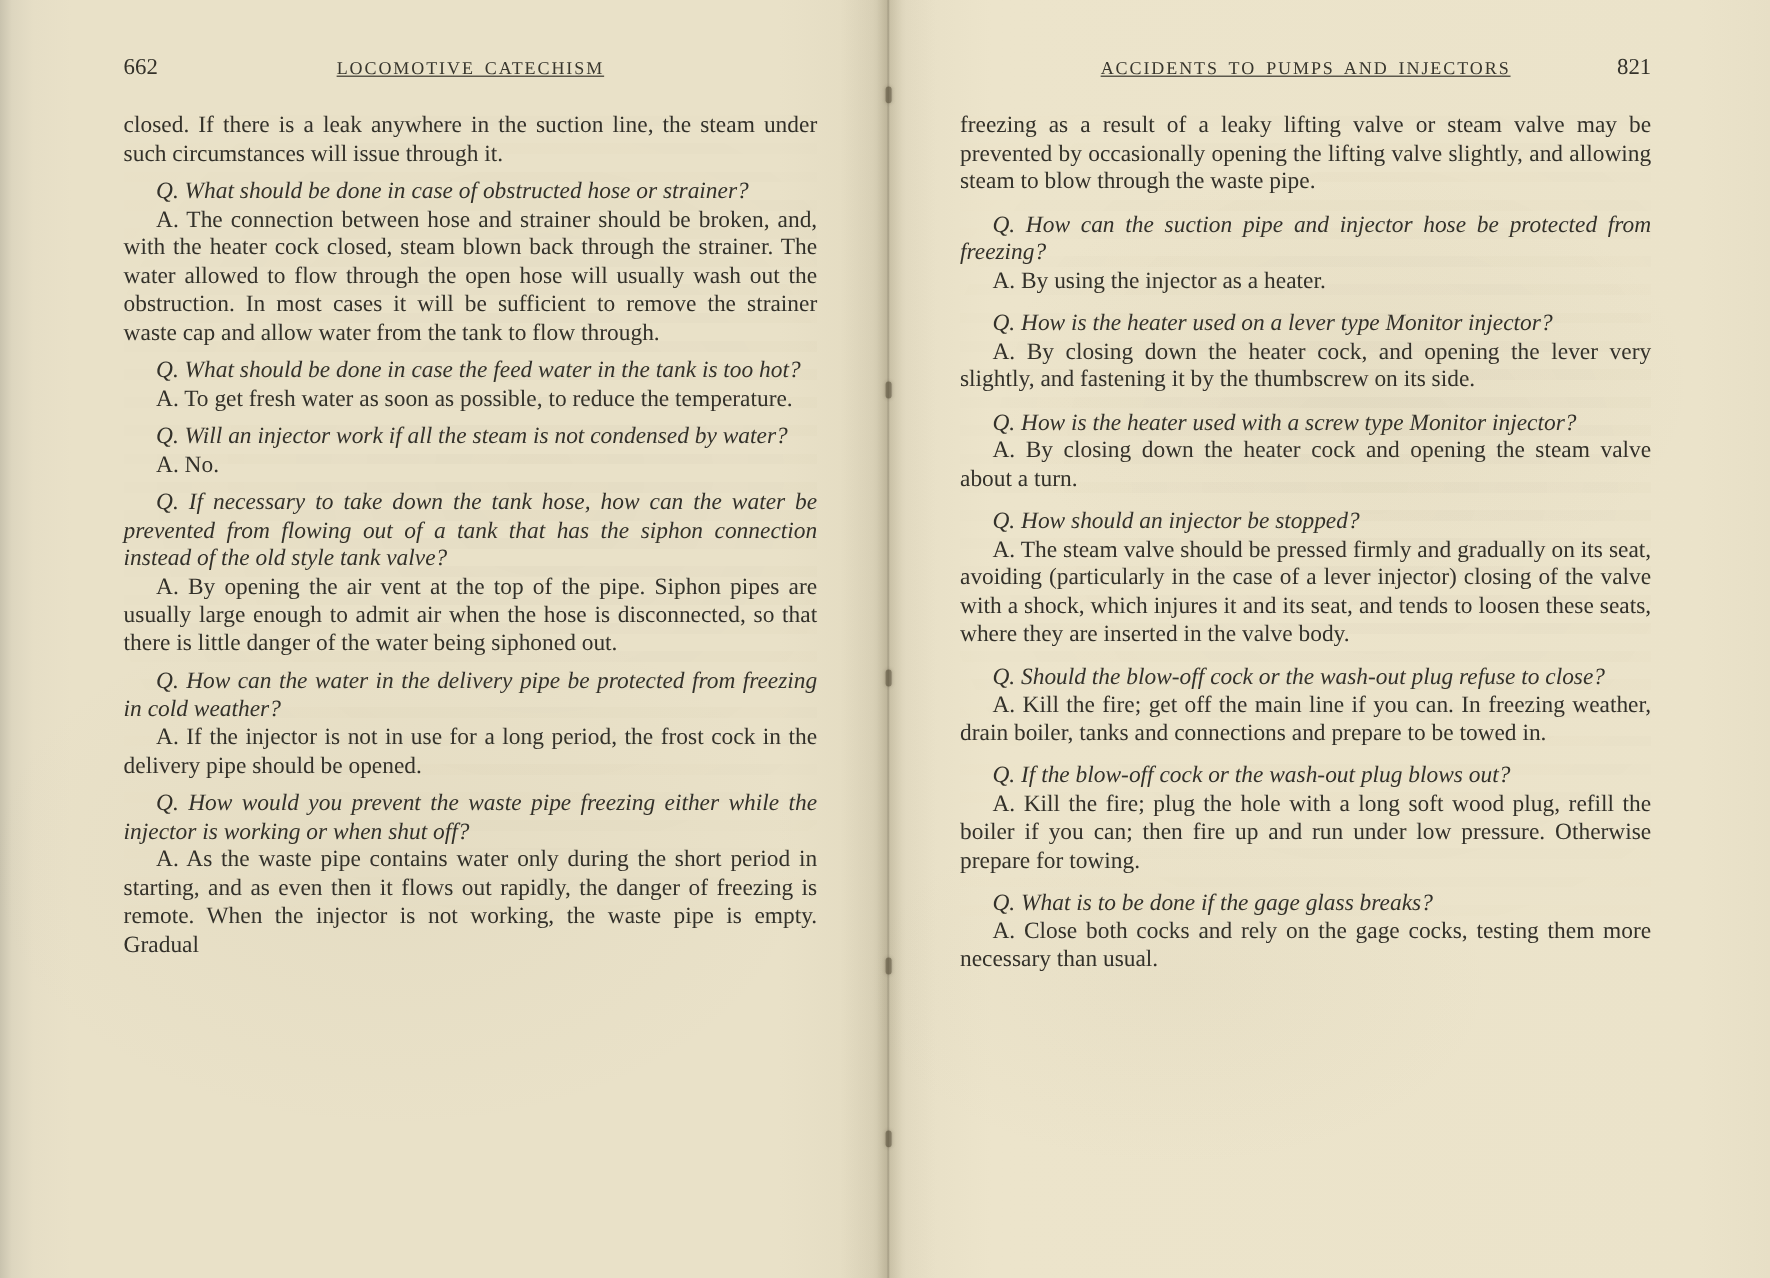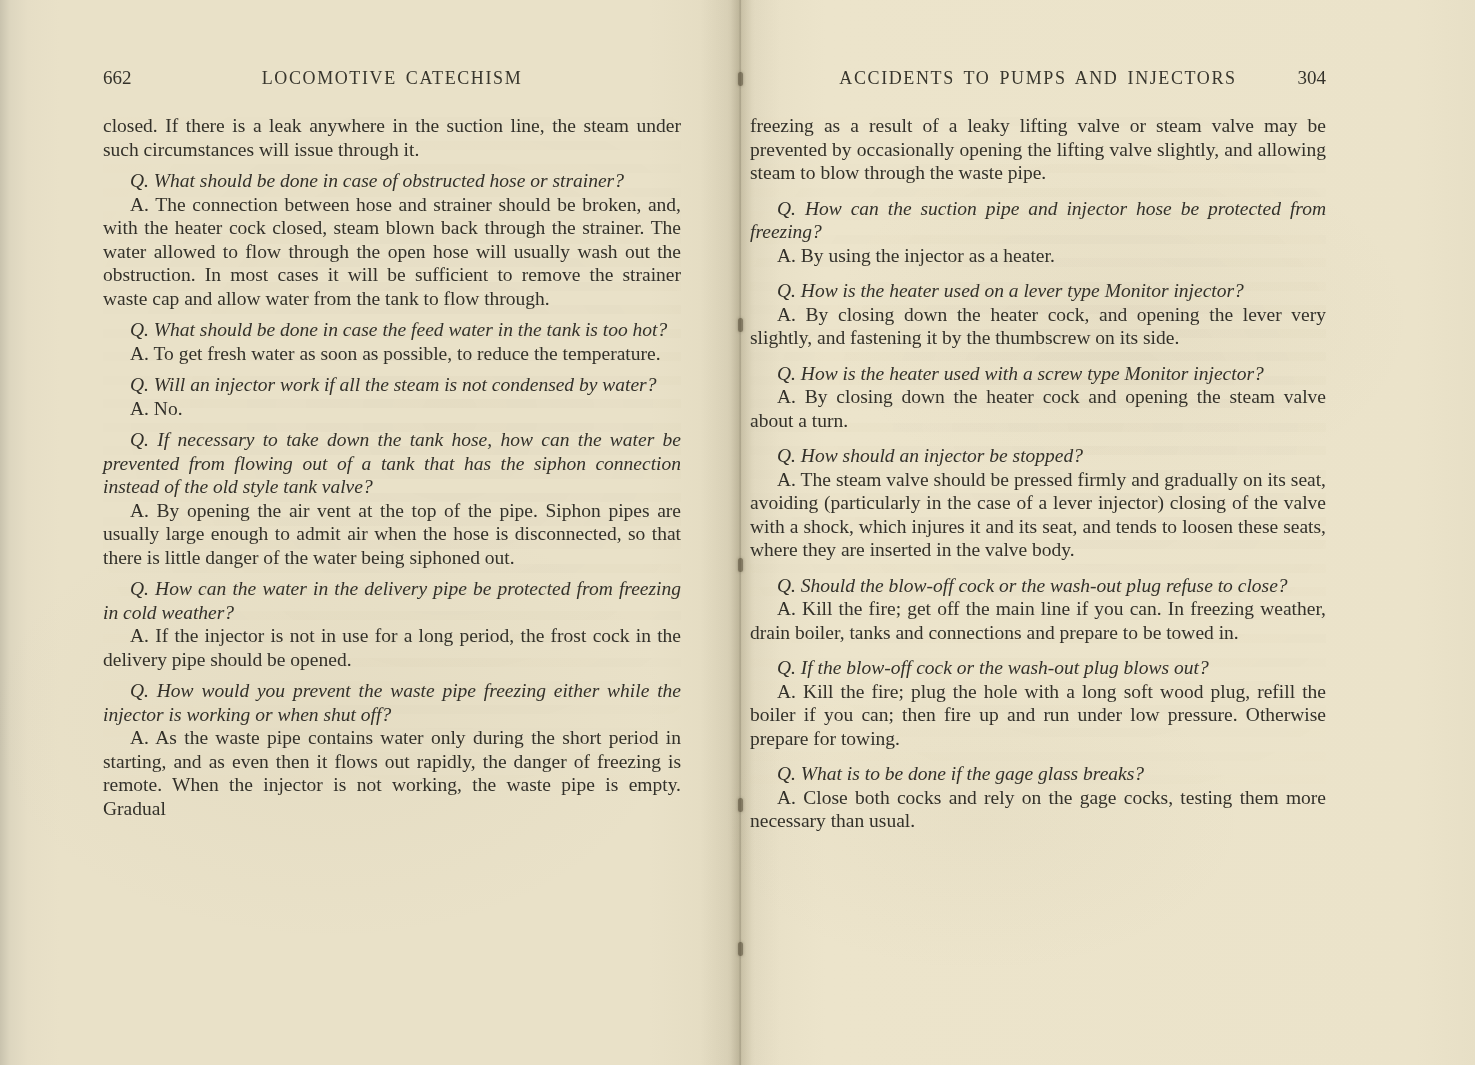--- a/index.html
+++ b/index.html
@@ -47,37 +47,37 @@
     width: 5px;
     height: 14px;
     border-radius: 3px;
     background: rgba(72,64,44,0.55);
     box-shadow: 0 0 3px rgba(72,64,44,0.35);
   }
 
   .page {
     position: absolute;
     top: 46px;
-    margin-top: 21px;
   }
   .page.left  { left: 103px; width: 578px; }
-  .page.right { left: 750px; width: 576px; }
+  .page.right { left: 800px; width: 576px; }
 
   .page-header {
     display: grid;
     grid-template-columns: 1fr auto 1fr;
     align-items: baseline;
     margin-bottom: 25px;
   }
   .running-title {
     grid-column: 2;
-    font-size: 18px;
+    font-size: 15px;
     letter-spacing: 1.6px;
     word-spacing: 3px;
     color: #38362d;
+    text-decoration: underline;
   }
   .pagenum {
     font-size: 19px;
     color: #34322a;
   }
   .pagenum.num-left  { grid-column: 1; justify-self: start; }
   .pagenum.num-right { grid-column: 3; justify-self: end; }
 
   .page-body {
     font-size: 19.5px;
@@ -139,21 +139,21 @@
         <p class="question">Q. How can the water in the delivery pipe be protected from freezing in cold weather?</p>
         <p class="answer">A. If the injector is not in use for a long period, the frost cock in the delivery pipe should be opened.</p>
         <p class="question">Q. How would you prevent the waste pipe freezing either while the injector is working or when shut off?</p>
         <p class="answer">A. As the waste pipe contains water only during the short period in starting, and as even then it flows out rapidly, the danger of freezing is remote.  When the injector is not working, the waste pipe is empty.  Gradual</p>
       </div>
   </section>
 
   <section class="page right">
     <header class="page-header">
       <span class="running-title">ACCIDENTS TO PUMPS AND INJECTORS</span>
-      <span class="pagenum num-right">304</span>
+      <span class="pagenum num-right">821</span>
     </header>
     <div class="page-body">
         <p class="body">freezing as a result of a leaky lifting valve or steam valve may be prevented by occasionally opening the lifting valve slightly, and allowing steam to blow through the waste pipe.</p>
         <p class="question">Q. How can the suction pipe and injector hose be protected from freezing?</p>
         <p class="answer">A. By using the injector as a heater.</p>
         <p class="question">Q. How is the heater used on a lever type Monitor injector?</p>
         <p class="answer">A. By closing down the heater cock, and opening the lever very slightly, and fastening it by the thumbscrew on its side.</p>
         <p class="question">Q. How is the heater used with a screw type Monitor injector?</p>
         <p class="answer">A. By closing down the heater cock and opening the steam valve about a turn.</p>
         <p class="question">Q. How should an injector be stopped?</p>

